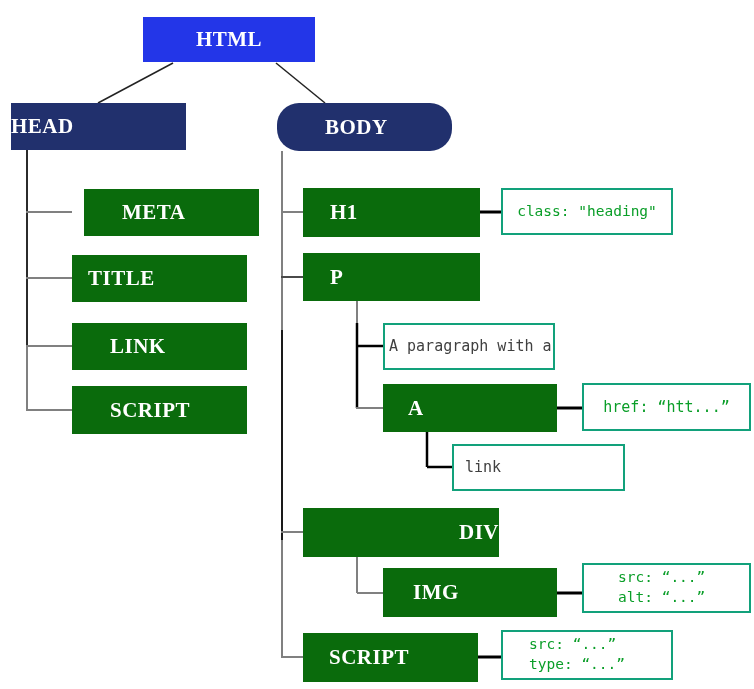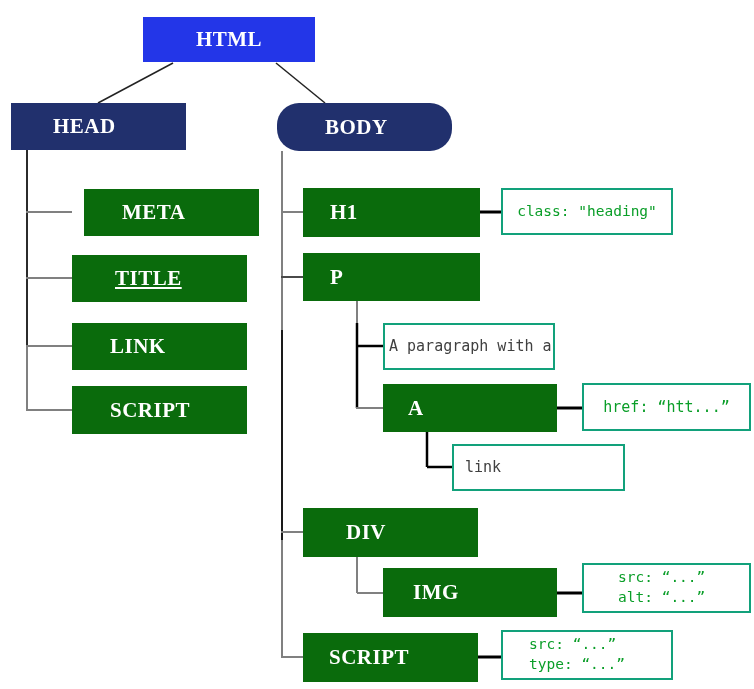--- a/index.html
+++ b/index.html
@@ -87,51 +87,51 @@
     <line x1="480" y1="212" x2="501" y2="212" stroke="#000000" stroke-width="3"></line>
     <line x1="557" y1="408" x2="582" y2="408" stroke="#000000" stroke-width="3"></line>
     <line x1="557" y1="593" x2="582" y2="593" stroke="#000000" stroke-width="3"></line>
     <line x1="478" y1="657" x2="501" y2="657" stroke="#000000" stroke-width="3"></line>
   </svg>
 
   <div class="node root" style="left:143px; top:17px; width:172px; height:45px;align-items:center;">
     <span>HTML</span>
   </div>
 
-  <div class="node section" style="left:11px; top:103px; width:175px; height:47px; padding-left:42px;">
+  <div class="node section" style="left:11px; top:103px; width:175px; height:47px; ">
     <span>HEAD</span>
   </div>
 
   <div class="node section" style="left:277px; top:103px; width:175px; height:48px; padding-left:48px;border-radius:22px;">
     <span>BODY</span>
   </div>
 
   <div class="node element" style="left:84px; top:189px; width:175px; height:47px; padding-left:38px;">
     <span>META</span>
   </div>
-  <div class="node element" style="left:72px; top:255px; width:175px; height:47px; padding-left:43px;text-decoration:underline;">
+  <div class="node element" style="left:72px; top:255px; width:175px; height:47px; padding-left:16px;">
     <span>TITLE</span>
   </div>
   <div class="node element" style="left:72px; top:323px; width:175px; height:47px; padding-left:38px;">
     <span>LINK</span>
   </div>
   <div class="node element" style="left:72px; top:386px; width:175px; height:48px; padding-left:38px;">
     <span>SCRIPT</span>
   </div>
 
   <div class="node element" style="left:303px; top:188px; width:177px; height:49px; padding-left:27px;">
     <span>H1</span>
   </div>
   <div class="node element" style="left:303px; top:253px; width:177px; height:48px; padding-left:27px;">
     <span>P</span>
   </div>
   <div class="node element" style="left:383px; top:384px; width:174px; height:48px; padding-left:25px;">
     <span>A</span>
   </div>
-  <div class="node element" style="left:303px; top:508px; width:175px; height:49px; padding-left:43px;">
+  <div class="node element" style="left:303px; top:508px; width:196px; height:49px; padding-left:43px;justify-content:flex-end;">
     <span>DIV</span>
   </div>
   <div class="node element" style="left:383px; top:568px; width:174px; height:49px; padding-left:30px;">
     <span>IMG</span>
   </div>
   <div class="node element" style="left:303px; top:633px; width:175px; height:49px; padding-left:26px;">
     <span>SCRIPT</span>
   </div>
 
   <div class="note center" style="left:501px; top:188px; width:172px; height:47px; font-size:14.5px;">

